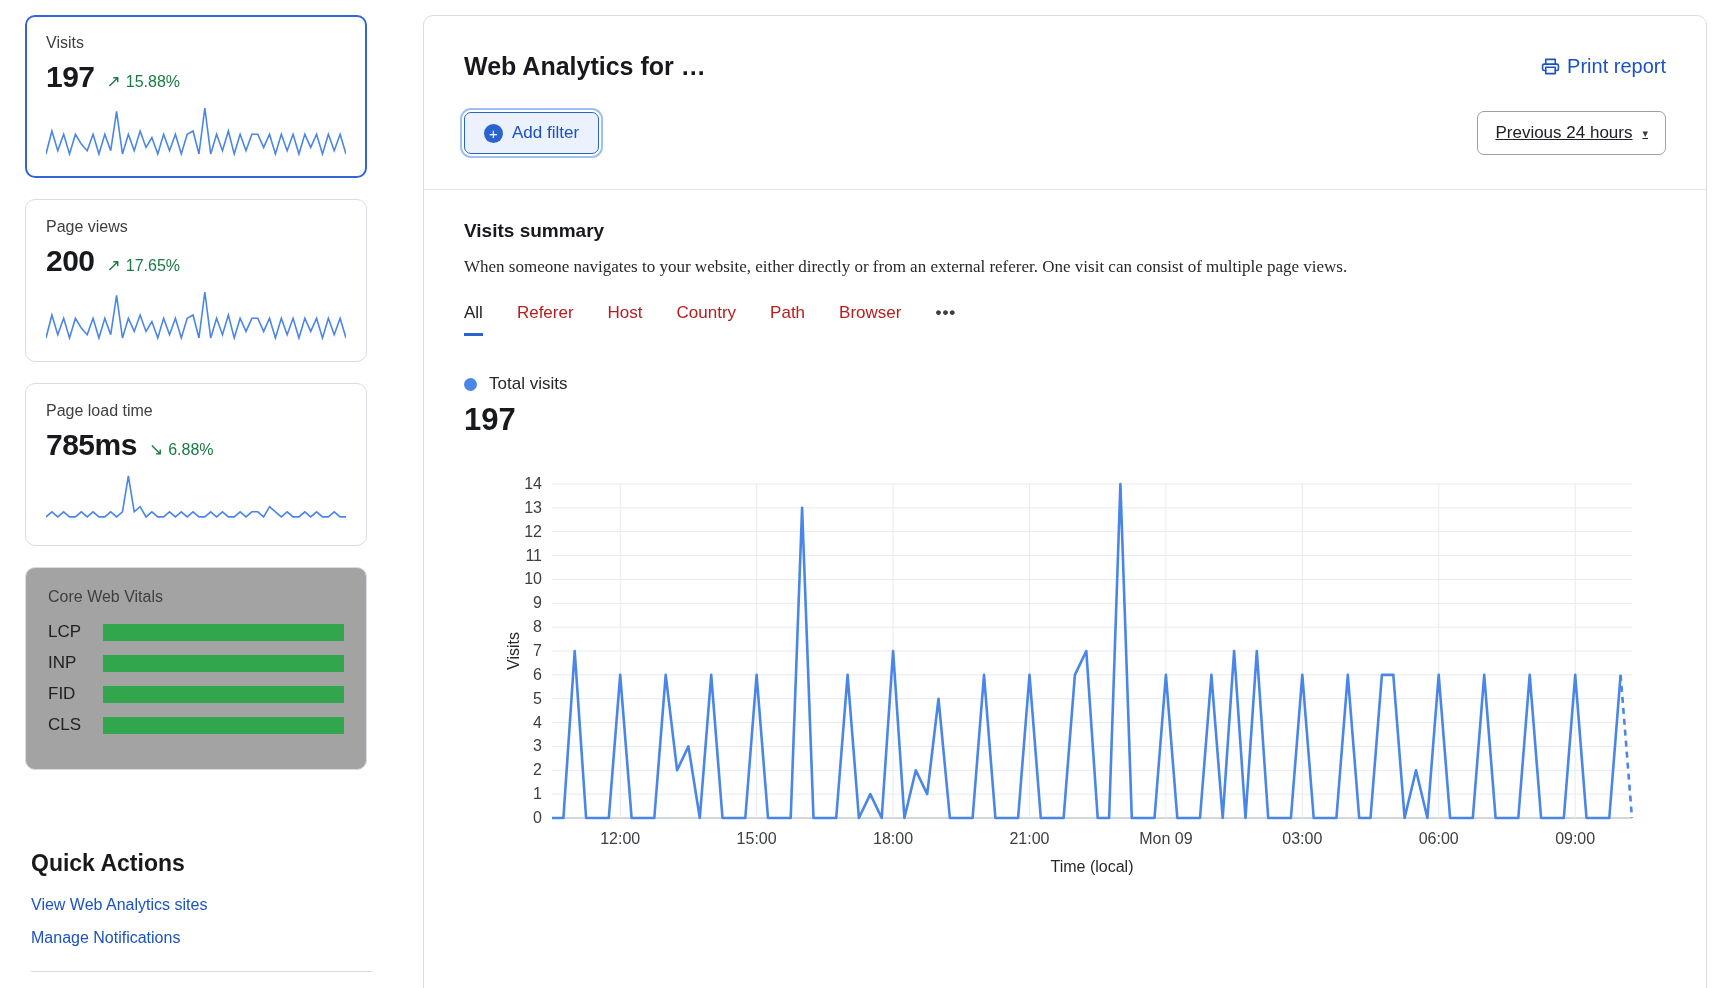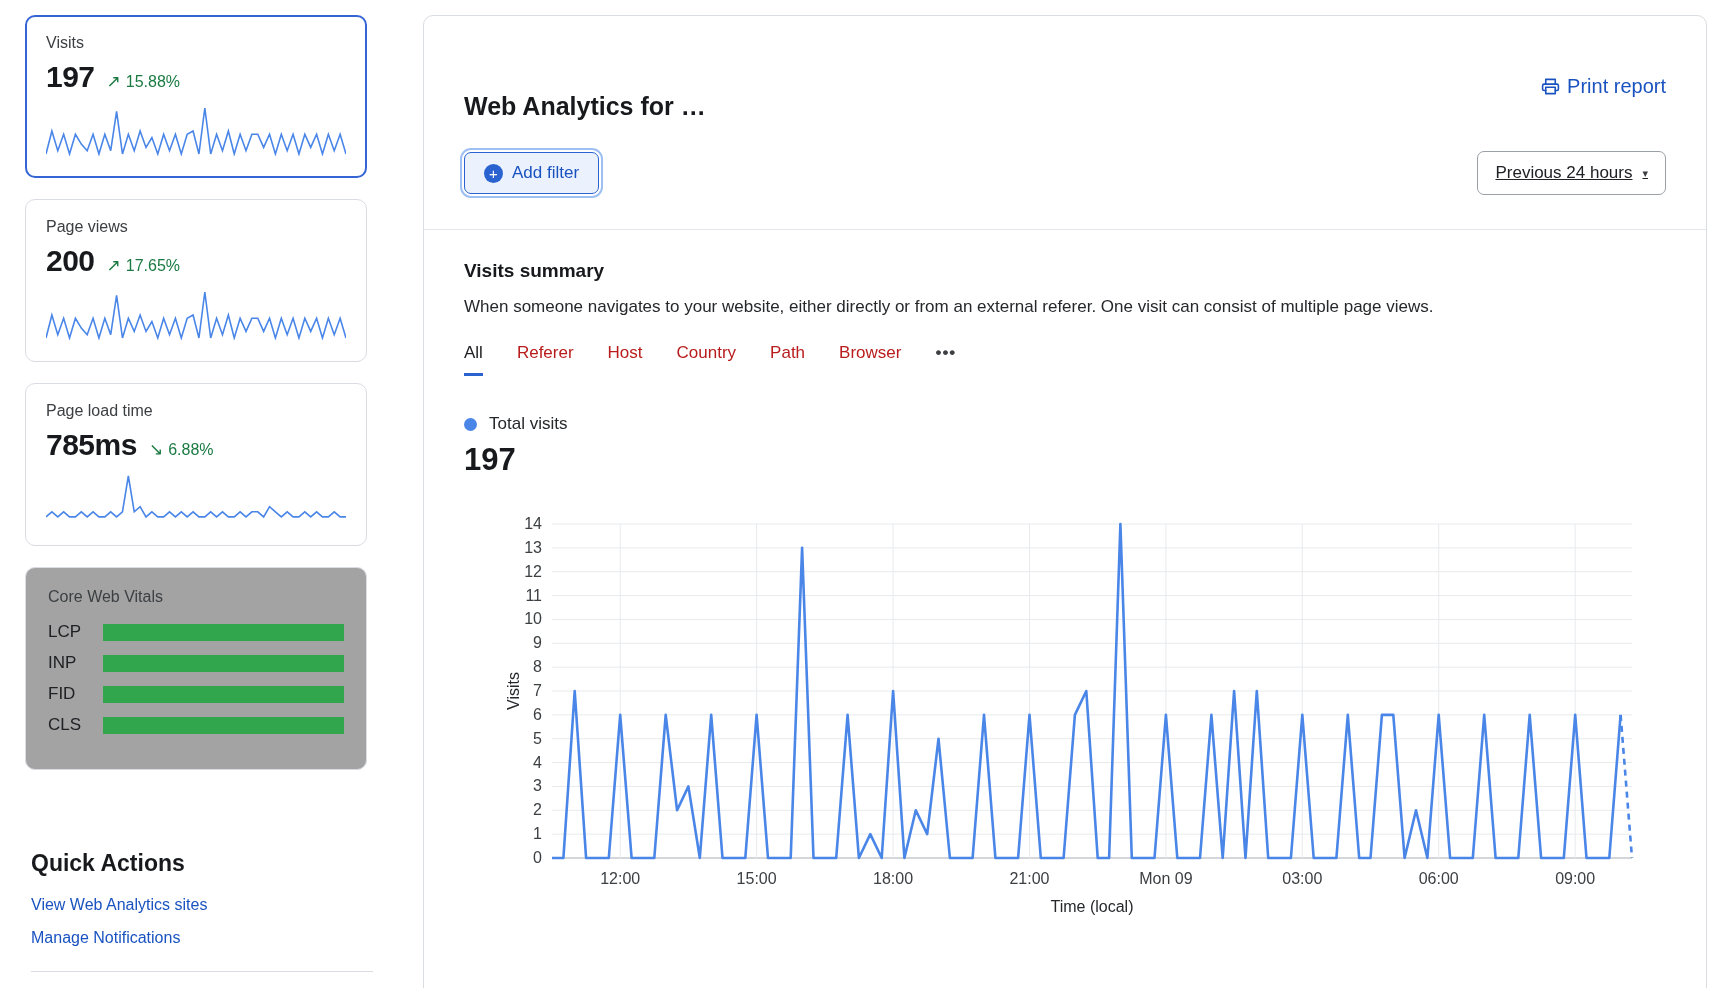--- a/index.html
+++ b/index.html
@@ -30,40 +30,40 @@
   .qa-link { display:inline-block; font-size:16px; color:#1a53c0; 
              text-underline-offset:4px; margin-bottom:17px; cursor:pointer; }
   .qa-link-wrap { line-height:1; }
   .qa-divider { border-top:1px solid #d9dce1; margin-top:8px; width:342px; }
 
   
   .main-panel { position:absolute; left:423px; top:15px; width:1284px; height:990px;
                 border:1px solid #d9dce1; border-radius:10px; background:#fff; }
   .panel-header { padding:36px 40px 0 40px; }
   .header-row { display:flex; justify-content:space-between; align-items:center; }
-  .page-title { font-size:25px; font-weight:bold; color:#17191c;margin-top:40px; }
+  .page-title { font-size:25px; font-weight:bold; color:#17191c; }
   .print-report { display:flex; align-items:center; gap:7px; color:#1a53c0; font-size:20px; cursor:pointer; }
   .print-report svg { width:19px; height:19px; }
 
   .filter-row { display:flex; justify-content:space-between; align-items:center; margin-top:30px; padding-bottom:34px; }
   .add-filter-btn { display:flex; align-items:center; gap:9px; background:#ebf2fe;
                     border:1px solid #2a63cf; border-radius:7px; padding:10px 19px;
                     color:#1a53c0; font-size:17px; cursor:pointer;
                     outline:2px solid #9dbff2; outline-offset:2px; }
   .plus-icon { width:19px; height:19px; border-radius:50%; background:#2a63cf; color:#fff;
                display:flex; align-items:center; justify-content:center; font-size:15px; line-height:1; }
   .range-btn { display:flex; align-items:center; gap:10px; border:1px solid #9aa0a6; border-radius:7px;
                background:#fff; padding:11px 17px; font-size:17px; color:#202124; cursor:pointer;text-decoration:underline; }
   .caret { font-size:11px; color:#3c4043; }
 
   .panel-divider { border-top:1px solid #e3e6ea; }
 
   .summary { padding:30px 40px 0 40px; }
   .summary-title { font-size:19px; font-weight:bold; color:#17191c; }
-  .summary-desc { font-size:17px; color:#26282b; margin-top:15px; }
+  .summary-desc { font-size:17px; color:#26282b; margin-top:15px;font-family:Liberation Serif, serif; }
   .tabs { display:flex; gap:34px; margin-top:26px; align-items:flex-start; }
   .tab { font-size:17px; color:#b91c1c; padding-bottom:10px; cursor:pointer; }
   .tab.active { color:#202124; border-bottom:3px solid #2a63cf; }
   .tab.more { letter-spacing:1px; font-weight:bold; color:#3c4043; }
 
   .legend-row { display:flex; align-items:center; gap:12px; margin-top:38px; }
   .legend-dot { width:13px; height:13px; border-radius:50%; background:#4a86e8; }
   .legend-label { font-size:17px; color:#26282b; }
   .total-value { font-size:31px; font-weight:bold; color:#17191c; margin-top:8px; }
 

